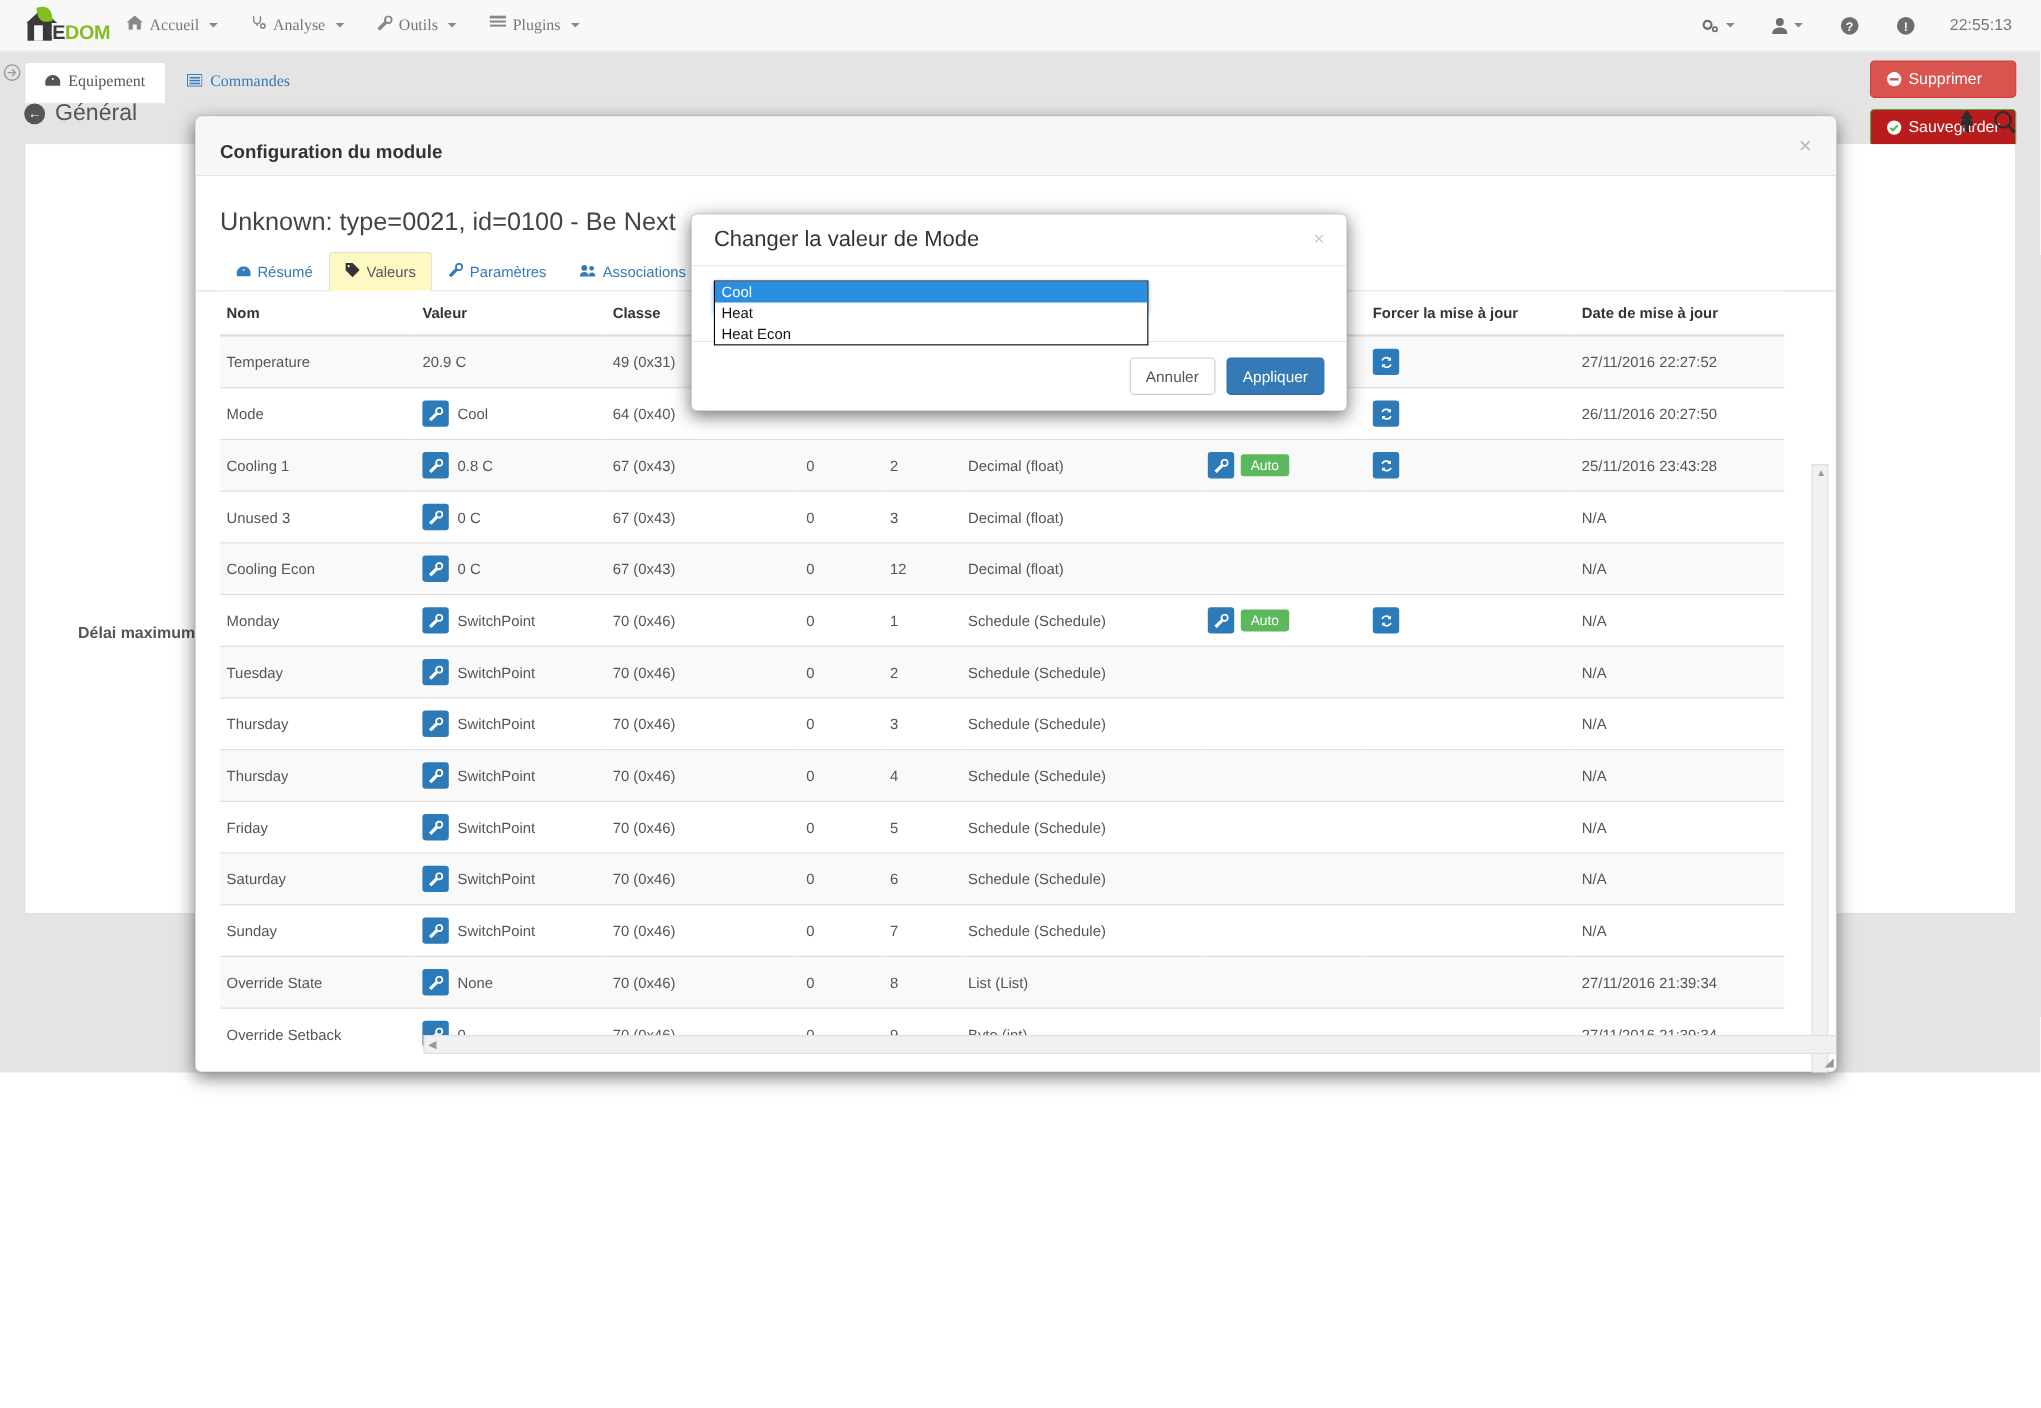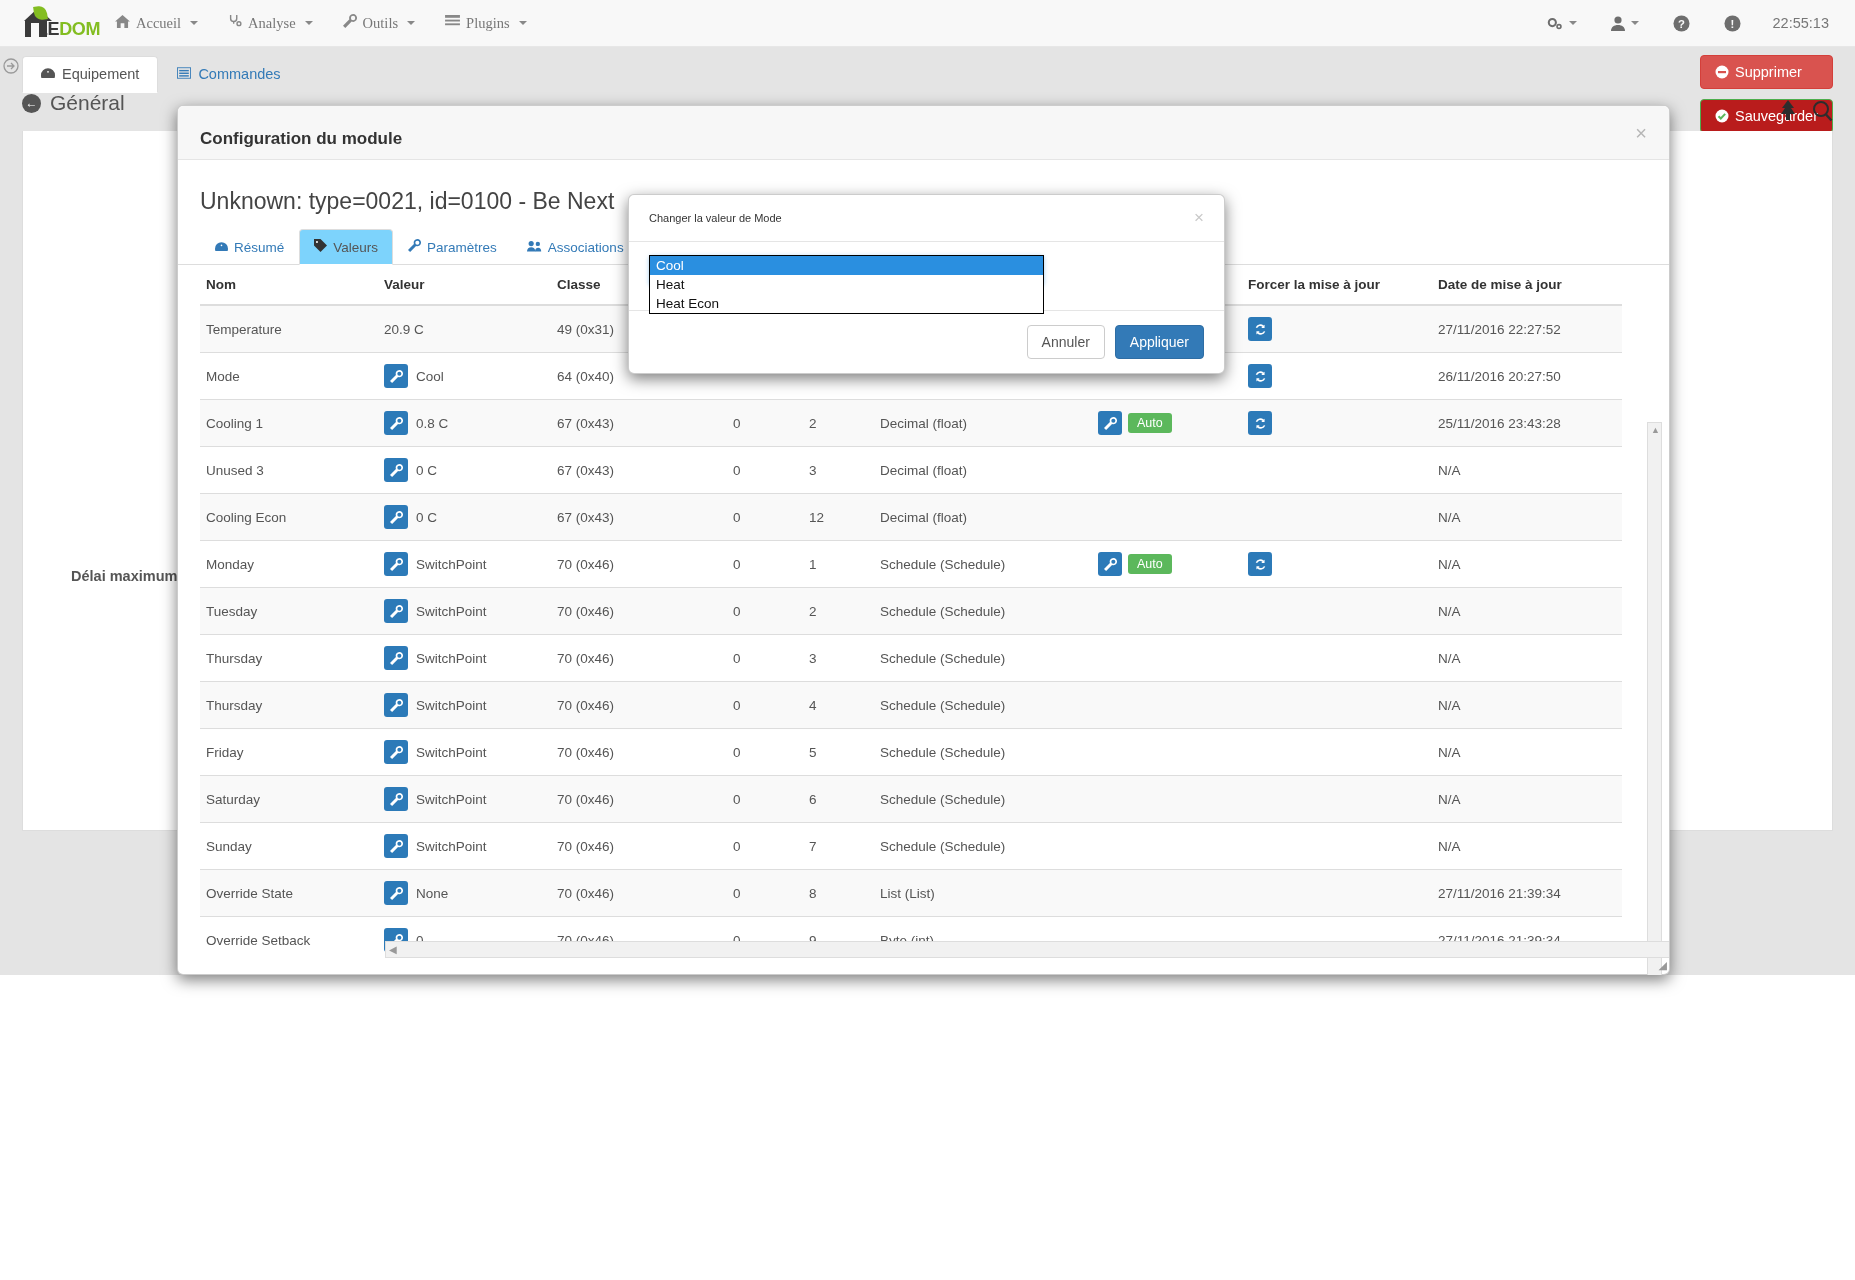--- a/index.html
+++ b/index.html
@@ -47,21 +47,21 @@
     width:0;height:0;border-left:4px solid transparent;border-right:4px solid transparent;
     border-top:4px solid #888; margin-left:3px;
   }
   .nav-right { margin-left:auto; display:flex; align-items:center; padding-right:26px; gap:10px; }
   .nav-ricon { display:flex; align-items:center; gap:3px; padding:0 12px; color:#6e6e6e; cursor:pointer; }
   .clock { color:#777; font-size:14.5px; padding-left:10px; }
 
   
   .tabrow { position:absolute; left:0; top:47px; width:1855px; height:44px; }
   .arrow-toggle { position:absolute; left:3px; top:11px; color:#9a9a9a; font-size:15px; }
-  .tabs { position:absolute; left:22px; top:9px; display:flex; align-items:flex-end; }
+  .tabs { position:absolute; left:22px; top:9px; display:flex; align-items:flex-end;font-family:Liberation Serif, serif; }
   .tab {
     padding:9px 18px 10px 18px; font-size:14.5px; color:#337ab7;
     border:1px solid transparent; border-radius:4px 4px 0 0; display:flex; align-items:center; gap:7px; cursor:pointer;
   }
   .tab.active { background:#fff; border-color:#ddd; border-bottom-color:#fff; color:#555; }
   .tab .ic { color:#337ab7; font-size:13px; }
   .tab.active .ic { color:#555; }
 
   .btn {
     display:inline-flex; align-items:center; gap:6px;
@@ -102,21 +102,21 @@
   .dev-title { font-size:23px; color:#444; padding:28px 0 0 22px; }
   .inner-tabs { display:flex; align-items:flex-end; padding-left:22px; margin-top:14px; position:relative; }
   .inner-tabs:after {
     content:""; position:absolute; left:0; right:0; bottom:0; height:1px; background:#ddd; z-index:0;
   }
   .itab {
     position:relative; z-index:1;
     padding:9px 14px; font-size:13.5px; color:#337ab7; display:flex; align-items:center; gap:6px;
     border:1px solid transparent; border-radius:4px 4px 0 0; cursor:pointer; white-space:nowrap;
   }
-  .itab.active { background:#7dd3fc; border-color:#ddd; border-bottom-color:#fff; color:#555; }
+  .itab.active { background:#fef9c3; border-color:#ddd; border-bottom-color:#fff; color:#555; }
 
   
   .tablewrap { margin:0 22px 0 22px; margin-top:0px; border:0; position:relative; }
   table.vals { width:1422px; border-collapse:collapse; font-size:13.5px; table-layout:fixed; }
   table.vals th {
     text-align:left; font-weight:bold; color:#333; padding:12px 6px; font-size:13.5px;
     border-bottom:2px solid #ddd; background:#fff;
   }
   table.vals td { padding:11px 6px; border-top:1px solid #ddd; color:#555; vertical-align:middle; height:41px; }
   table.vals tbody tr:nth-child(odd) { background:#f9f9f9; }
@@ -159,21 +159,21 @@
   .hscroll .lf { position:absolute; left:3px; top:2px; color:#999; font-size:10px; }
   .resize-grip { position:absolute; right:2px; bottom:2px; color:#999; font-size:11px; }
 
   
   .inner-modal {
     position:absolute; left:628px; top:194px; width:597px; height:180px;
     background:#fff; border:1px solid rgba(0,0,0,.2); border-radius:6px;
     box-shadow:0 5px 15px rgba(0,0,0,.5); z-index:40;
   }
   .im-header { height:47px; border-bottom:1px solid #e5e5e5; display:flex; align-items:center; padding:0 20px; }
-  .im-title { font-size:11px; color:#333; }
+  .im-title { font-size:20px; color:#333; }
   .im-close { margin-left:auto; color:#c9c9c9; font-size:17px; cursor:pointer; }
   .im-body { padding:14px 20px; position:relative; height:70px; }
   .sel-box {
     width:395px; height:30px; border:1px solid #66afe9; border-radius:3px; background:#fff;
     display:flex; align-items:center; padding:0 8px; font-size:13.5px; color:#555;
     box-shadow: 0 0 4px rgba(102,175,233,.6); position:relative;
   }
   .sel-arrow {
     position:absolute; right:1px; top:1px; width:21px; height:26px;
     background:linear-gradient(#f4fbff,#cfe7f5); border-left:1px solid #9fcbe6;

